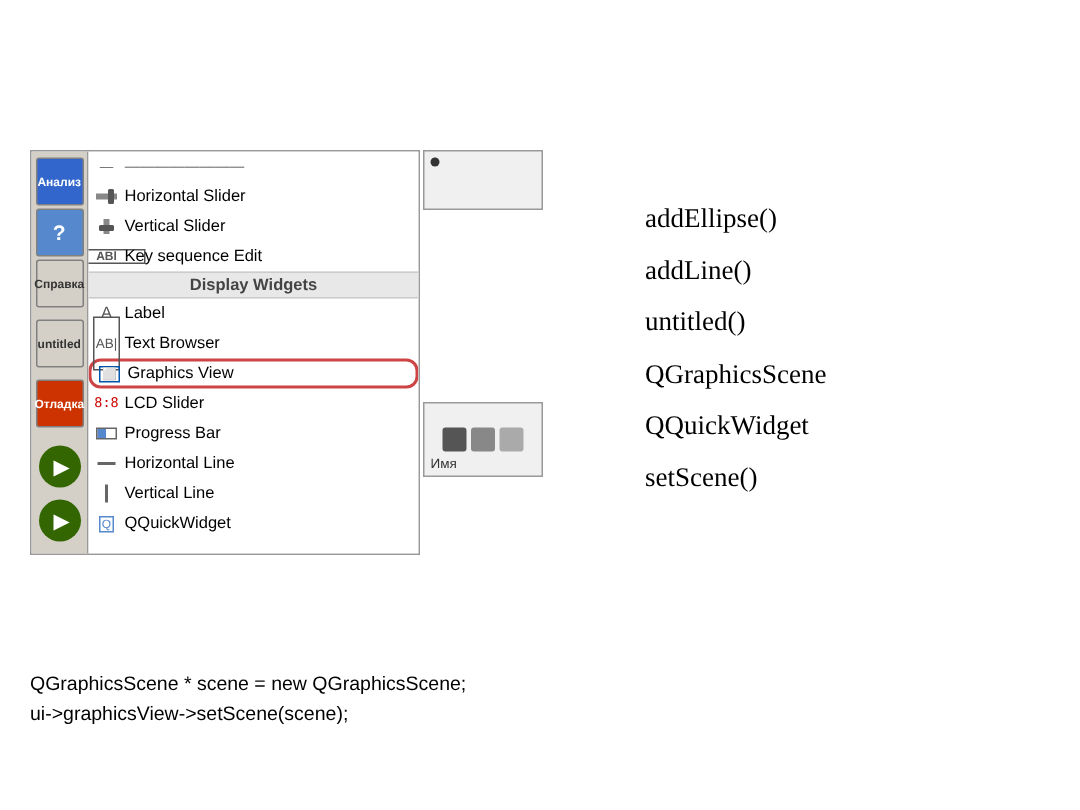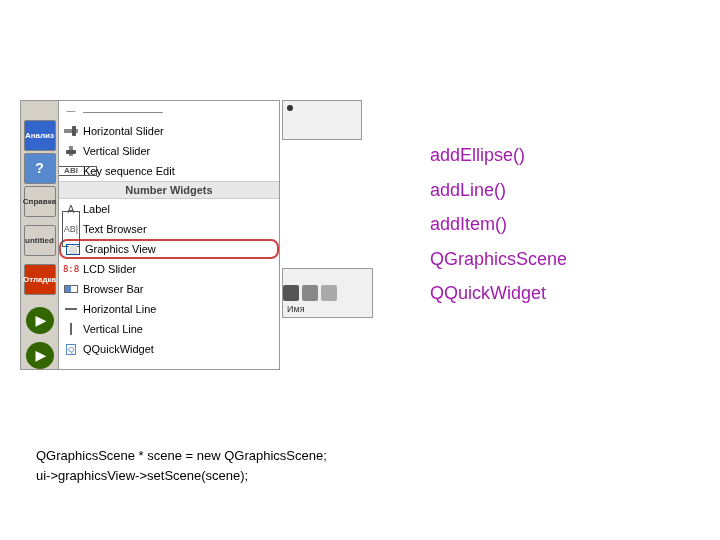--- a/index.html
+++ b/index.html
@@ -31,21 +31,21 @@
       position: absolute;
       left: 0;
       top: 0;
       width: 38px;
       height: 100%;
       background: #d4d0c8;
       border-right: 1px solid #999;
       display: flex;
       flex-direction: column;
       align-items: center;
-      padding-top: 19px;
+      padding-top: 4px;
       gap: 2px;
     }
 
     .sidebar-btn {
       width: 32px;
       height: 32px;
       background: #d4d0c8;
       border: 1px solid #808080;
       border-radius: 2px;
       display: flex;
@@ -132,26 +132,26 @@
       position: absolute;
       top: 4px;
       left: 4px;
     }
 
     
     .preview-bottom {
       position: absolute;
       top: 268px;
       left: 282px;
-      width: 91px;
+      width: 80px;
       height: 50px;
       background: #f0f0f0;
       border: 1px solid #999;
       display: flex;
-      align-items: flex-start;
+      align-items: center;
       justify-content: center;
       flex-direction: column;
       gap: 3px;
     }
 
     .preview-icon-row {
       display: flex;
       gap: 3px;
     }
 
@@ -167,39 +167,39 @@
       color: #333;
       position: absolute;
       bottom: 3px;
       left: 4px;
     }
 
     
     .right-text {
       position: absolute;
       left: 430px;
-      top: 140px;
+      top: 130px;
       font-size: 18px;
-      color: #a21caf;
+      color: #000000;
       line-height: 1.7;
+      font-family: Liberation Serif, serif;
     }
 
     .right-text div {
       margin-bottom: 4px;
     }
 
     
     .bottom-code {
       position: absolute;
       bottom: 55px;
       left: 20px;
       font-size: 13px;
       color: #000;
       line-height: 1.5;
-      margin-left: 16px;
     }
 
     
     .icon-slider-h {
       width: 14px;
       height: 4px;
       background: linear-gradient(to right, #888, #888);
       position: relative;
     }
     .icon-slider-h::after {
@@ -302,21 +302,21 @@
     </div>
 
     <div class="widget-item">
       <span class="widget-icon">
         <span class="icon-abc">ABl</span>
       </span>
       <span>Key sequence Edit</span>
     </div>
 
     <div class="section-header">
-      <span>Number Widgets</span>
+      <span>Display Widgets</span>
     </div>
 
     <div class="widget-item">
       <span class="widget-icon">
         <span class="icon-label-A">A</span>
       </span>
       <span>Label</span>
     </div>
 
     <div class="widget-item">
@@ -338,21 +338,21 @@
       <span class="widget-icon">
         <span style="font-size:9px;color:#c00;font-family:monospace;">8:8</span>
       </span>
       <span>LCD Slider</span>
     </div>
 
     <div class="widget-item">
       <span class="widget-icon">
         <div style="width:14px;height:8px;border:1px solid #666;background:linear-gradient(to right,#5588cc 50%,#fff 50%)"></div>
       </span>
-      <span>Browser Bar</span>
+      <span>Progress Bar</span>
     </div>
 
     <div class="widget-item">
       <span class="widget-icon">
         <div class="icon-line-h" style="margin:6px 1px;"></div>
       </span>
       <span>Horizontal Line</span>
     </div>
 
     <div class="widget-item">
@@ -380,21 +380,22 @@
     <div class="prev-ico" style="background:#555;"></div>
     <div class="prev-ico" style="background:#888;"></div>
     <div class="prev-ico" style="background:#aaa;"></div>
   </div>
   <div class="preview-label">Имя</div>
 </div>
 
 <div class="right-text">
   <div>addEllipse()</div>
   <div>addLine()</div>
-  <div>addItem()</div>
+  <div>untitled()</div>
   <div>QGraphicsScene</div>
   <div>QQuickWidget</div>
+  <div>setScene()</div>
 </div>
 
 <div class="bottom-code">
   <div>QGraphicsScene * scene = new QGraphicsScene;</div>
   <div>ui-&gt;graphicsView-&gt;setScene(scene);</div>
 </div>
 
 </body></html>

